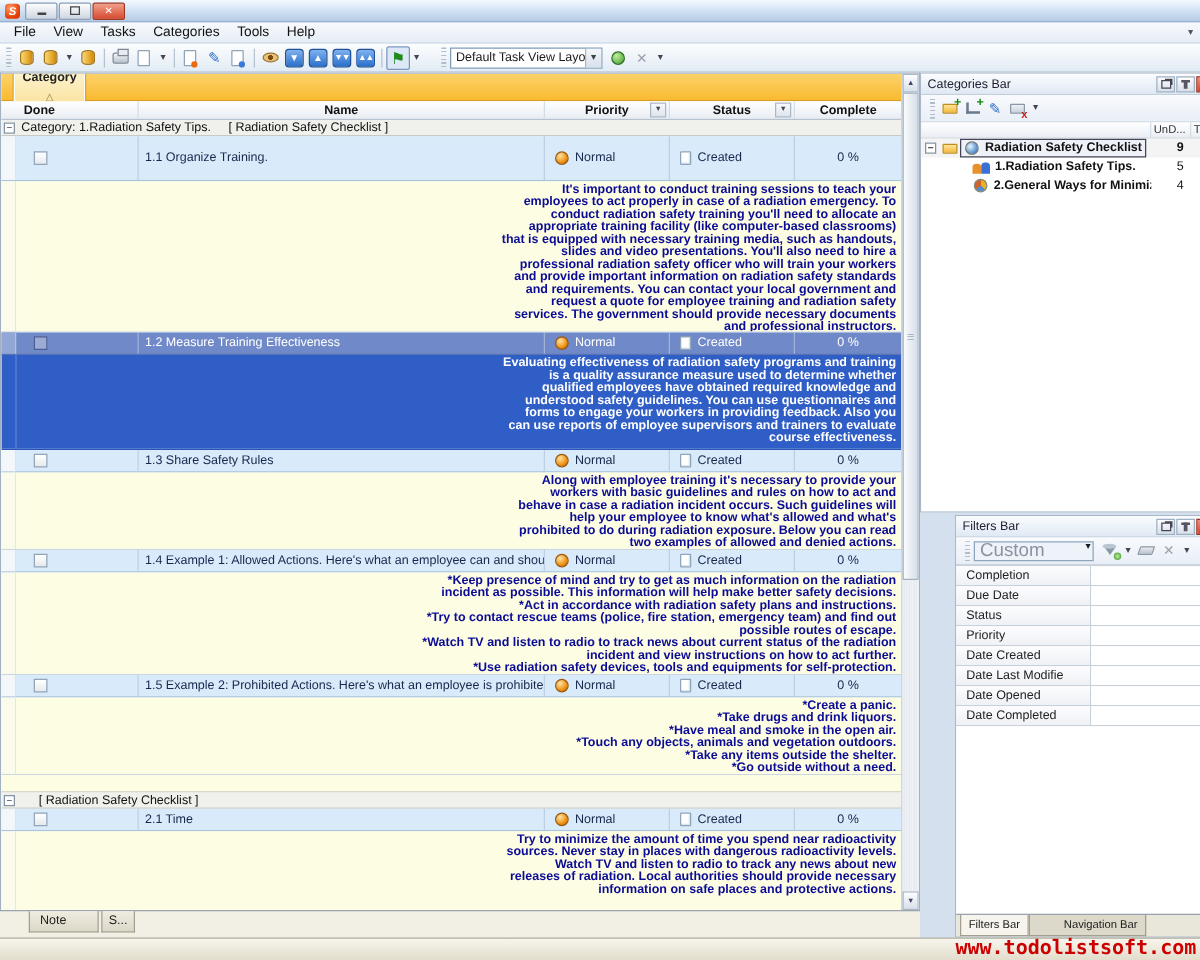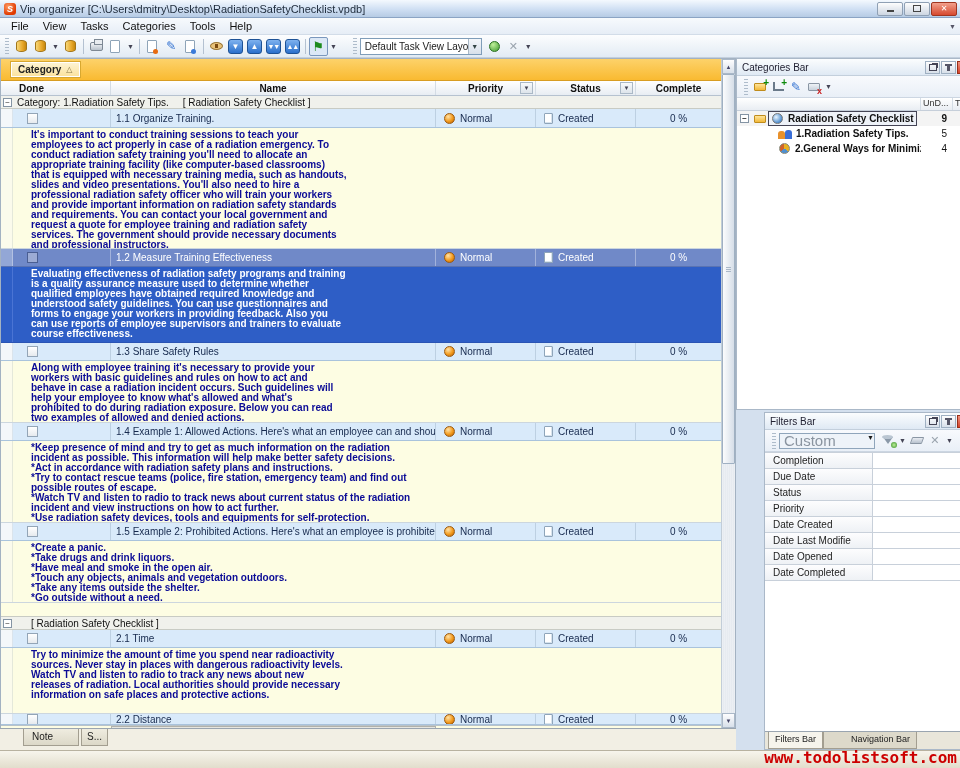--- a/index.html
+++ b/index.html
@@ -47,56 +47,56 @@
   
   .main { display:flex; height:692px; }
   .leftcol { width:736px; display:flex; flex-direction:column; }
   .splitter { width:3px; background:#cfdcea; }
   .side { width:240px; display:flex; flex-direction:column; }
 
   
   .grid { flex:1; display:flex; border:1px solid #a3b2c2; border-bottom:none; background:#fff; overflow:hidden; }
   .gridcontent { width:720px; display:flex; flex-direction:column; }
   .band { height:22px; background:linear-gradient(#fdd26a,#f9ba31); border-bottom:1px solid #d89d22; display:flex; align-items:center; padding-left:10px; }
-  .band-tab { background:linear-gradient(#fdf3d2,#fbe3a0); border:1px solid #fff; box-shadow:0 0 0 1px #d8a830; padding:1px 6px; font-size:10px; font-weight:bold; color:#222; display:flex; align-items:center; gap:5px; }
+  .band-tab { background:linear-gradient(#fdf3d2,#fbe3a0); border:1px solid #fff; box-shadow:0 0 0 1px #d8a830; padding:1px 6px; font-size:10px; font-weight:bold; color:#222; display:flex; align-items:center; gap:5px;flex-direction:column; }
   .sort-tri { font-size:8px; color:#8a7a4a; font-weight:normal; }
   .hdrs { height:15px; display:flex; background:linear-gradient(#ffffff,#e8edf3); border-bottom:1px solid #b6c2d0; font-size:10px; font-weight:bold; color:#111; }
   .h { border-right:1px solid #d4dce5; display:flex; align-items:center; }
   .h.done { width:110px; padding-left:18px; }
   .h.name { width:325px; justify-content:center; }
   .h.pri,.h.stat { width:100px; justify-content:center; position:relative; }
   .h.comp { width:85px; justify-content:center; border-right:none; }
   .hdrop { position:absolute; right:2px; width:13px; height:12px; border:1px solid #aab8c6; background:linear-gradient(#f8fafc,#dde4eb); font-size:6px; color:#445; display:flex; align-items:center; justify-content:center; }
   .rows { flex:1; overflow:hidden; background:#fff; font-size:10px; }
 
   .grow { height:13px; background:#f0f1ec; border-bottom:1px solid #c8cbc4; display:flex; align-items:center; padding-left:2px; color:#111; }
   .exp { width:9px; height:9px; border:1px solid #8494a4; background:#fff; font-size:8px; line-height:7px; text-align:center; color:#333; margin-right:5px; flex:none; }
   .grow .ctx { margin-left:14px; }
 
   .trow { height:18px; display:flex; align-items:center; background:#d9eafa; border-bottom:1px solid #a9c3dc; color:#16294d; }
-  .trow.first { height:19px; }
+  .trow.first { height:36px; }
   .trow.clip { height:11px; overflow:hidden; }
   .c-gut { width:12px; align-self:stretch; background:#f4f7fa; border-right:1px solid #dbe4ec; flex:none; }
   .c-done { width:98px; align-self:stretch; display:flex; align-items:center; padding-left:14px; border-right:1px solid #bdd0e2; flex:none; }
   .cb { width:11px; height:11px; border:1px solid #93a5b7; background:linear-gradient(#ffffff,#e6eaee); }
   .c-name { width:325px; align-self:stretch; display:flex; align-items:center; padding-left:5px; border-right:1px solid #bdd0e2; flex:none; white-space:nowrap; overflow:hidden; }
   .c-pri { width:100px; align-self:stretch; display:flex; align-items:center; gap:5px; padding-left:8px; border-right:1px solid #bdd0e2; flex:none; }
   .ball { width:11px; height:11px; border-radius:50%; background:radial-gradient(circle at 35% 30%,#ffe2a8,#f29a1d 55%,#b55c00); border:1px solid #9c5a10; flex:none; }
   .c-stat { width:100px; align-self:stretch; display:flex; align-items:center; gap:5px; padding-left:8px; border-right:1px solid #bdd0e2; flex:none; }
   .pageico { width:9px; height:11px; background:#fff; border:1px solid #8fa5ba; border-radius:1px; box-shadow:inset -1px -1px 0 #d8e4ee; flex:none; }
   .c-comp { width:85px; text-align:center; flex:none; }
 
   .trow.sel { background:#7089c8; color:#fff; border-bottom:1px solid #5a73b2; }
   .trow.sel .c-done,.trow.sel .c-name,.trow.sel .c-pri,.trow.sel .c-stat { border-right-color:rgba(255,255,255,.35); }
   .trow.sel .c-gut { background:#93a7d6; border-right-color:rgba(255,255,255,.3); }
   .trow.sel .cb { background:#9cabd4; border-color:#4a5e92; }
 
   .nrow { display:flex; border-bottom:1px solid #ccd6de; }
   .n-gut { width:12px; background:#fbfbec; border-right:1px solid #e4e8da; flex:none; }
-  .n-body { flex:1; background:#fdfde3; color:#0b0b96; font-weight:bold; font-size:10px; line-height:10px; padding:2px 4px 0 18px; white-space:pre-line; overflow:hidden; }
+  .n-body { flex:1; background:#fdfde3; color:#0b0b96; font-weight:bold; font-size:10px; line-height:10px; padding:2px 4px 0 18px; white-space:pre-line; overflow:hidden;text-align:right; }
   .nrow.sel { border-bottom:1px solid #2a54b4; }
   .nrow.sel .n-gut { background:#2e5ec6; border-right-color:#4a74d4; }
   .nrow.sel .n-body { background:#2e5ec6; color:#fff; }
   .spacer-row { height:14px; background:#fdfde3; border-bottom:1px solid #c8cbc4; }
 
   .countrow { height:13px; background:#fdfde3; display:flex; border-top:1px solid #b8c2ca; }
   .countbox { margin-left:110px; width:325px; background:#e6e6e1; border:1px solid #b2b2aa; font-weight:bold; font-size:10px; line-height:11px; padding-left:5px; color:#111; }
 
   
   .vsb { width:15px; background:#eef2f6; border-left:1px solid #c2cdd8; display:flex; flex-direction:column; }
@@ -168,21 +168,20 @@
 
   
   .statusbar { height:18px; background:linear-gradient(#f7f5ec,#e2ddcc); border-top:1px solid #b8b2a0; position:relative; }
   .watermark { position:absolute; right:3px; bottom:1px; font-family:"DejaVu Sans Mono",monospace; font-weight:bold; font-size:16px; color:#cc0000; letter-spacing:0px; }
 </style>
 </head>
 <body>
 
 <div class="titlebar">
   <div class="appico">S</div>
-  <div class="title-text">Vip organizer [C:\Users\dmitry\Desktop\RadiationSafetyChecklist.vpdb]</div>
   <div class="winbtns">
     <div class="wbtn">
         <div class="minbar"></div>
       </div>
     <div class="wbtn">
         <div class="maxbox"></div>
       </div>
     <div class="wbtn close">✕</div>
   </div>
 </div>

